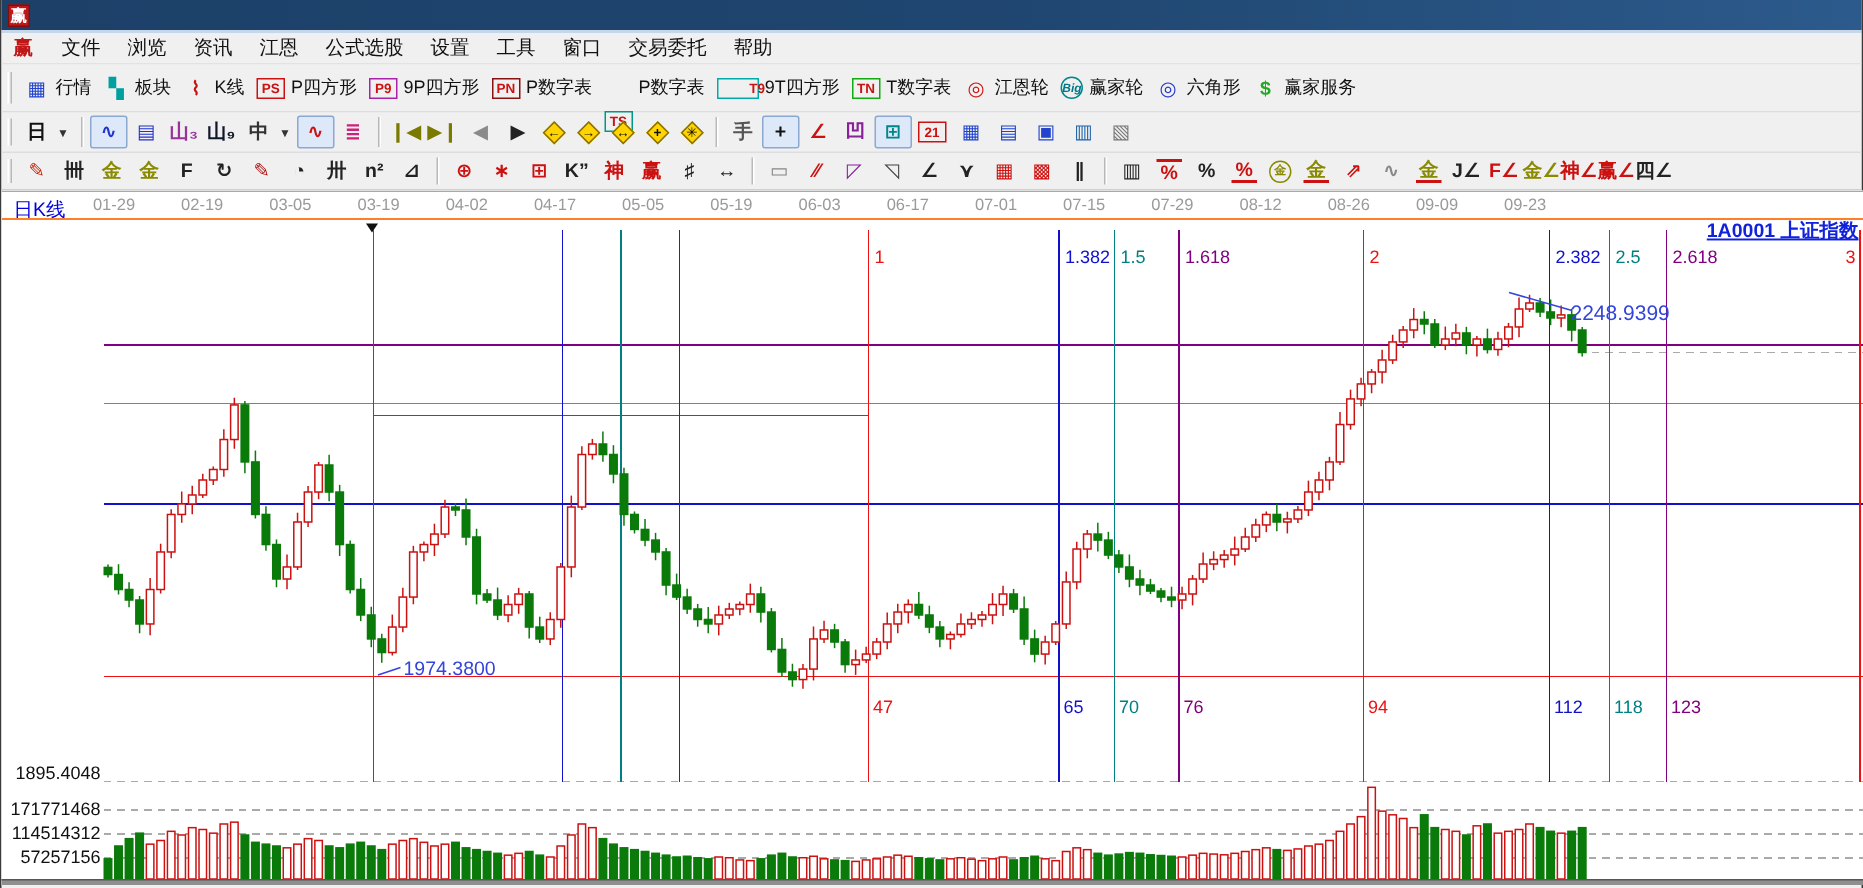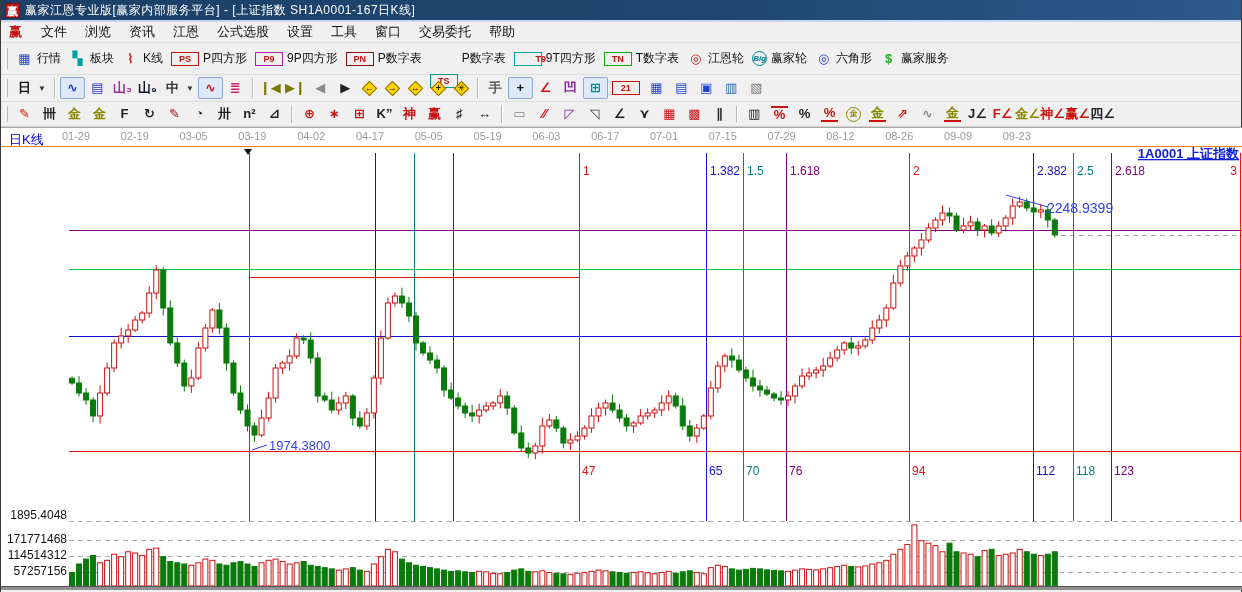--- a/index.html
+++ b/index.html
@@ -20,42 +20,41 @@
   .tb1 { height:32px; border-bottom:1px solid #ddd; }
   .tb2 { height:27px; border-bottom:1px solid #ddd; }
   .tb3 { height:25px; border-bottom:1px solid #cfcfcf; }
   .grip { width:3px; height:70%; border-left:1px solid #fff; border-right:1px solid #b9b9b9; margin:0 4px; }
   .tb-sep { width:2px; height:75%; border-left:1px solid #b9b9b9; border-right:1px solid #fff; margin:0 4px; }
   .tb-btn { display:flex; align-items:center; gap:4px; padding:2px 5px; border:1px solid transparent;
             border-radius:2px; font-size:12px; color:#111; white-space:nowrap; cursor:default; }
   .tb-btn.pressed { border-color:#8aa8d0; background:#dde9f8; }
   .tb-ico { display:inline-flex; align-items:center; justify-content:center; width:17px; height:16px;
             font-size:13px; line-height:16px; font-weight:bold; }
-  .tb-ico.badge { width:28px; height:14px; font-size:9px; font-weight:bold; border:1px solid; }
+  .tb-ico.badge { width:19px; height:14px; font-size:9px; font-weight:bold; border:1px solid; }
   .tb-ico.round { border-radius:50%; border:1px solid; width:15px; height:15px; font-size:8px; }
   .tb-ico.underbar { border-bottom:2px solid #cc1111; }
   .tb-ico.topbar  { border-top:2px solid #cc1111; }
   .dd { font-size:8px; color:#333; margin-left:1px; }
   .diamond { position:relative; width:15px; height:15px; display:inline-flex; align-items:center; justify-content:center; }
   .diamond::before { content:""; position:absolute; inset:2px; background:#ffd400; border:1px solid #8a7000;
                      transform:rotate(45deg); }
   .diamond span { position:relative; z-index:1; font-size:9px; color:#111; font-weight:bold; }
   .small-btn { padding:2px 3px; }
   .chart-area { position:relative; width:1242px; height:463px; background:#fff; }
   .bottom-strip { position:absolute; left:0; bottom:0; width:100%; height:4px; background:#8f8f8f;
                   border-top:1px solid #555; }
   svg text { font-family:"Liberation Sans","DejaVu Sans",sans-serif; }
 </style>
 </head>
 <body>
 
 <div class="window">
   <div class="titlebar">
     <span class="app-ico">赢</span>
-    <span class="title-text">赢家江恩专业版[赢家内部服务平台] - [上证指数  SH1A0001-167日K线]</span>
   </div>
   <div class="menubar">
     <span class="menu-logo">赢</span>
     <span id="menu-items" style="display:flex">
         <span class="menu-item">文件</span>
         <span class="menu-item">浏览</span>
         <span class="menu-item">资讯</span>
         <span class="menu-item">江恩</span>
         <span class="menu-item">公式选股</span>
         <span class="menu-item">设置</span>

